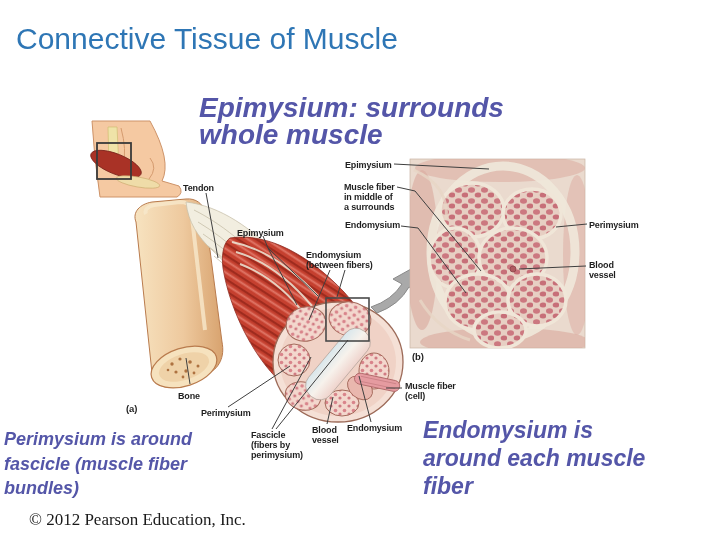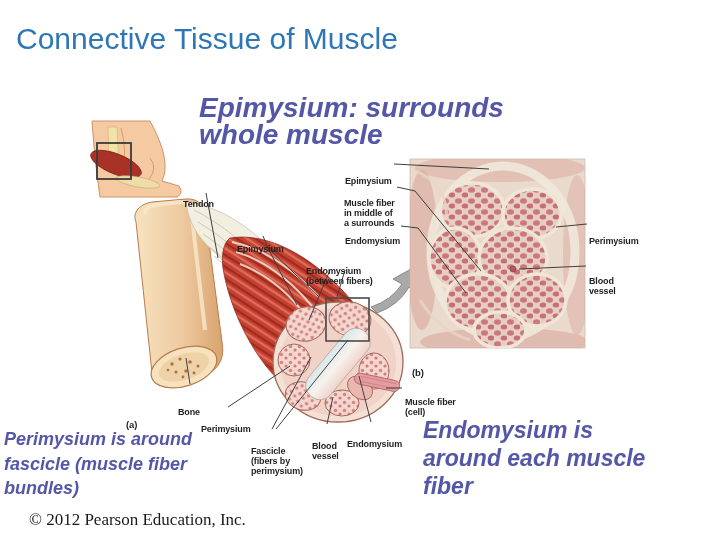--- a/index.html
+++ b/index.html
@@ -13,21 +13,21 @@
   }
   .artwork{position:absolute;left:0;top:0;width:720px;height:539px;}
   .ann{
     position:absolute;color:#5456A8;font-weight:bold;font-style:italic;
   }
   .ann-epi{left:199px;top:94px;font-size:28px;line-height:27px;}
   .ann-peri{left:4px;top:427px;font-size:18px;line-height:24.5px;}
   .ann-endo{left:423px;top:416px;font-size:23px;line-height:28px;}
   .lbl{
     position:absolute;color:#1f1f1f;font-size:9px;font-weight:bold;
-    line-height:1.12;letter-spacing:-0.15px;white-space:nowrap;margin-top:16px;
+    line-height:1.12;letter-spacing:-0.15px;white-space:nowrap;
   }
   .panel-letter{font-size:9.5px;}
   .copyright{
     position:absolute;left:29px;top:510px;
     font-family:"Liberation Serif",serif;font-size:17px;color:#1a1a1a;
   }
 </style>
 </head>
 <body>
 

